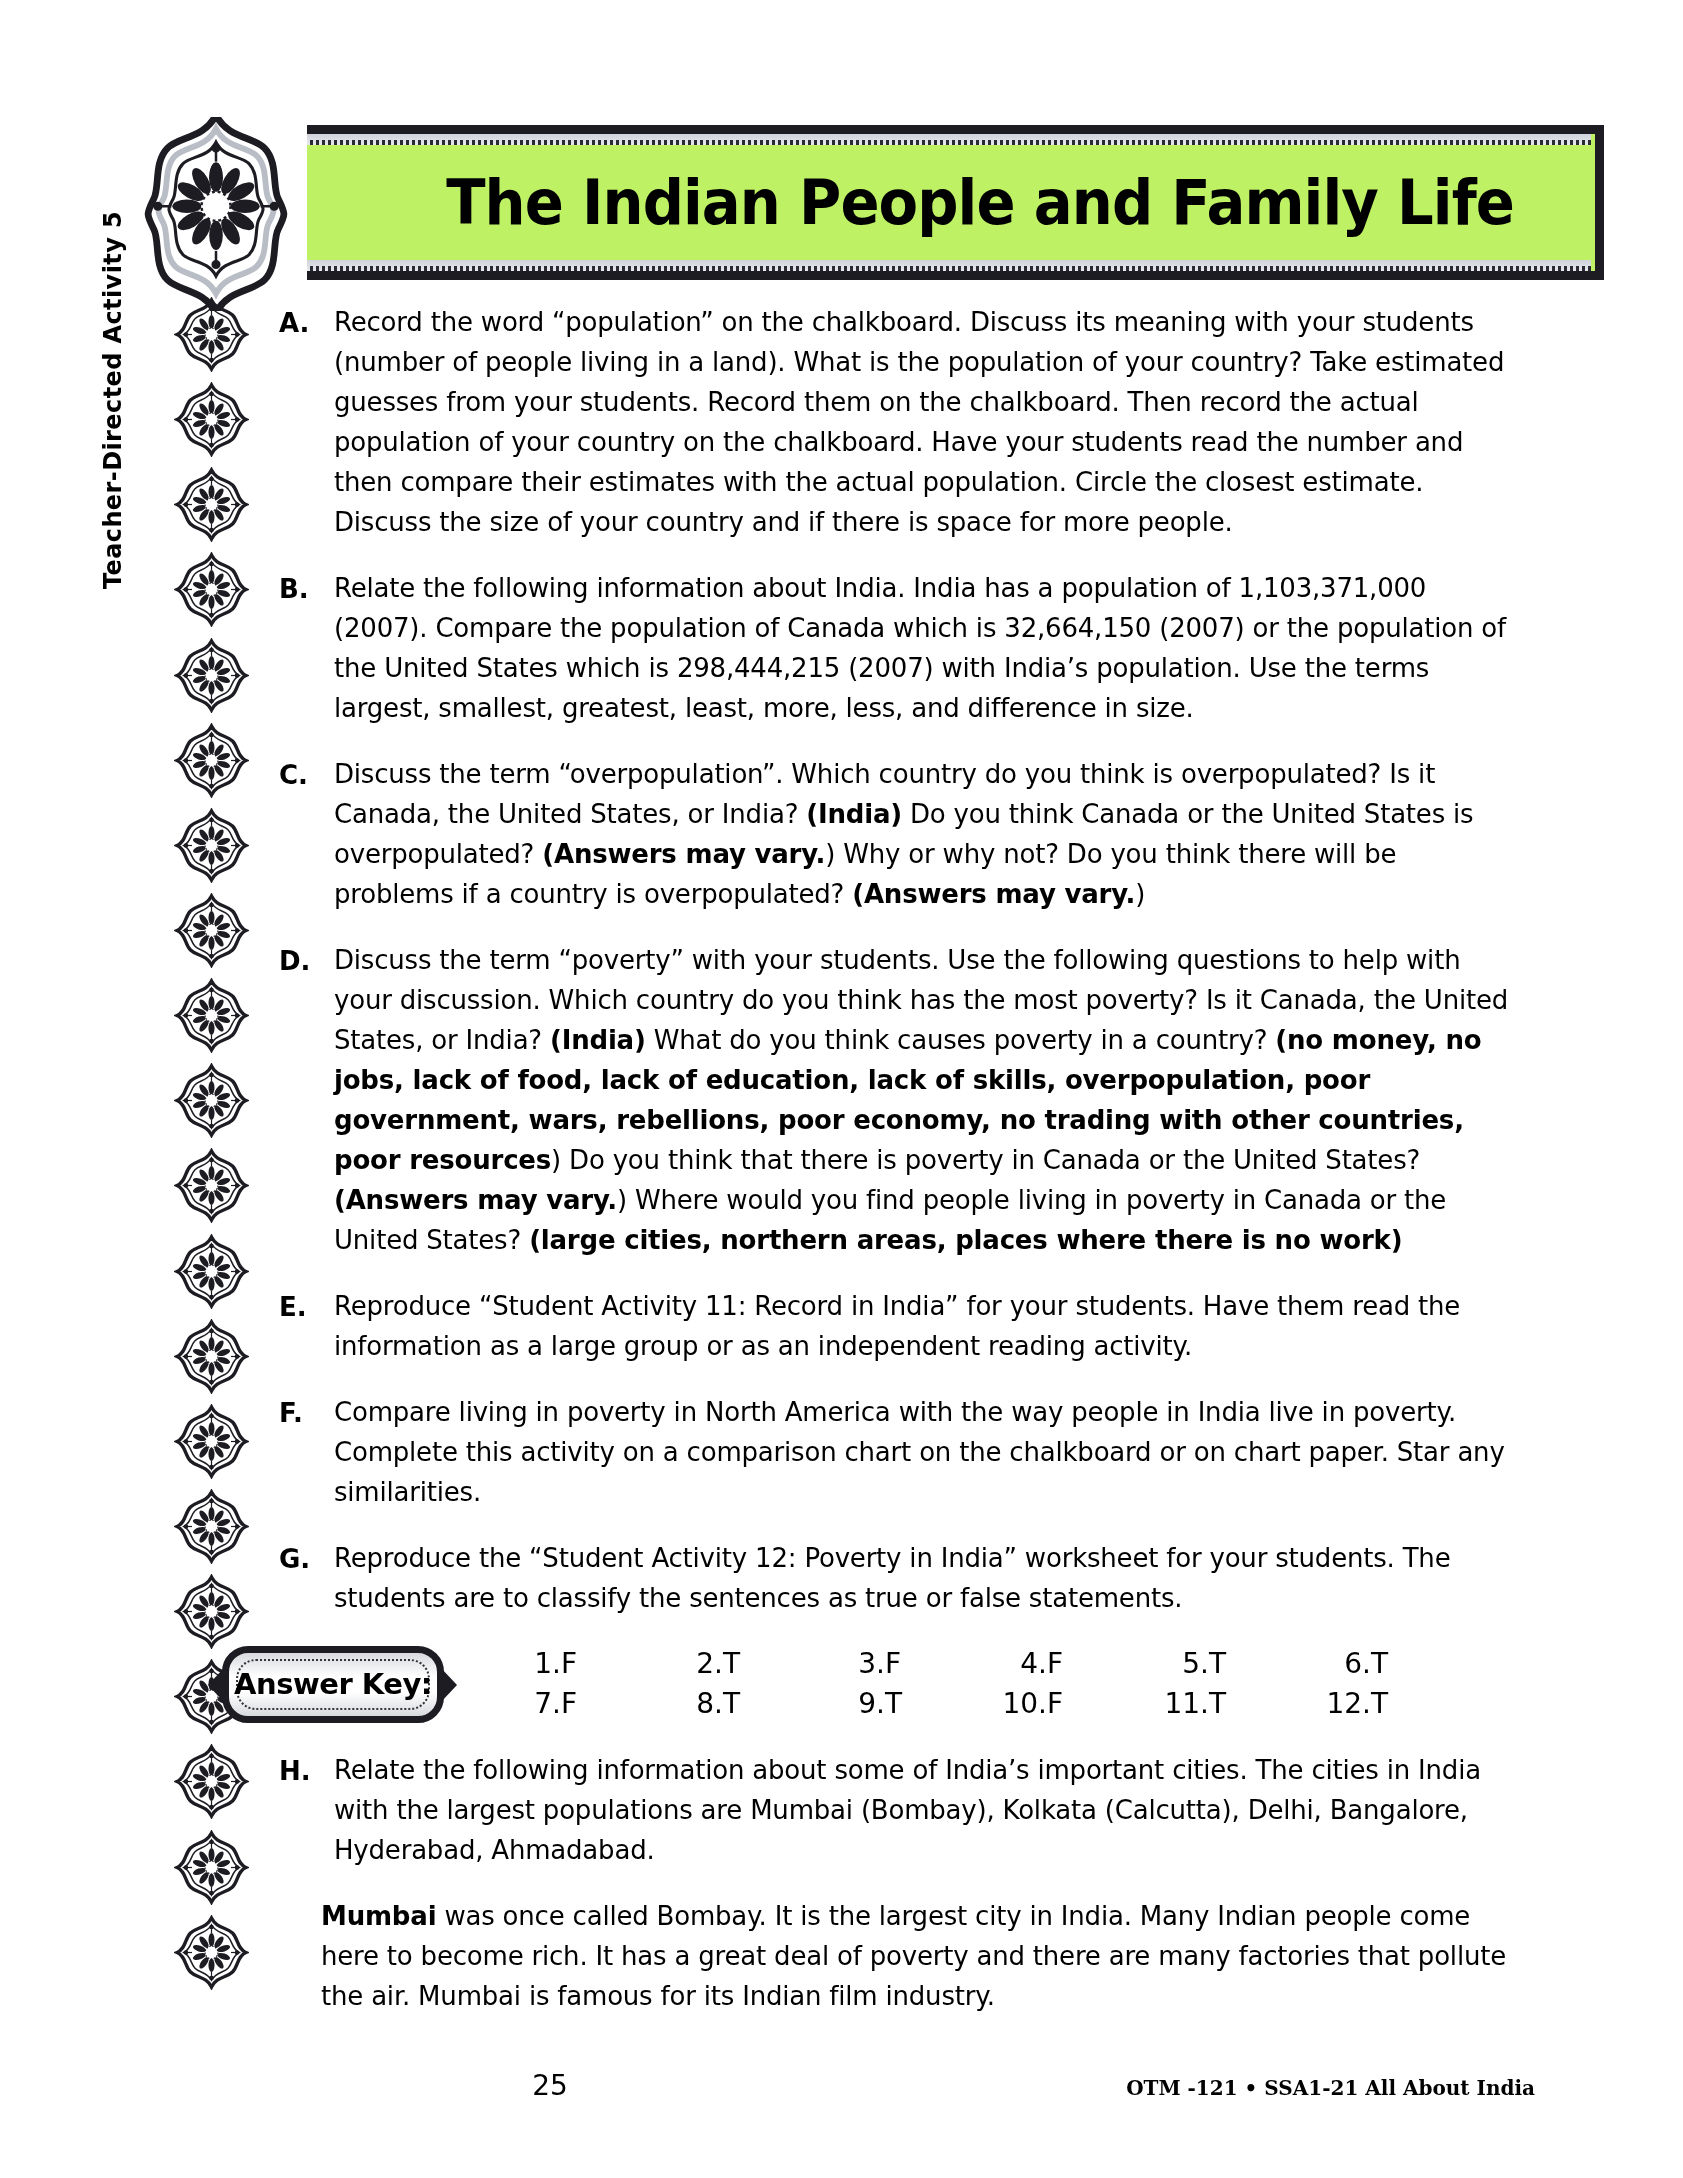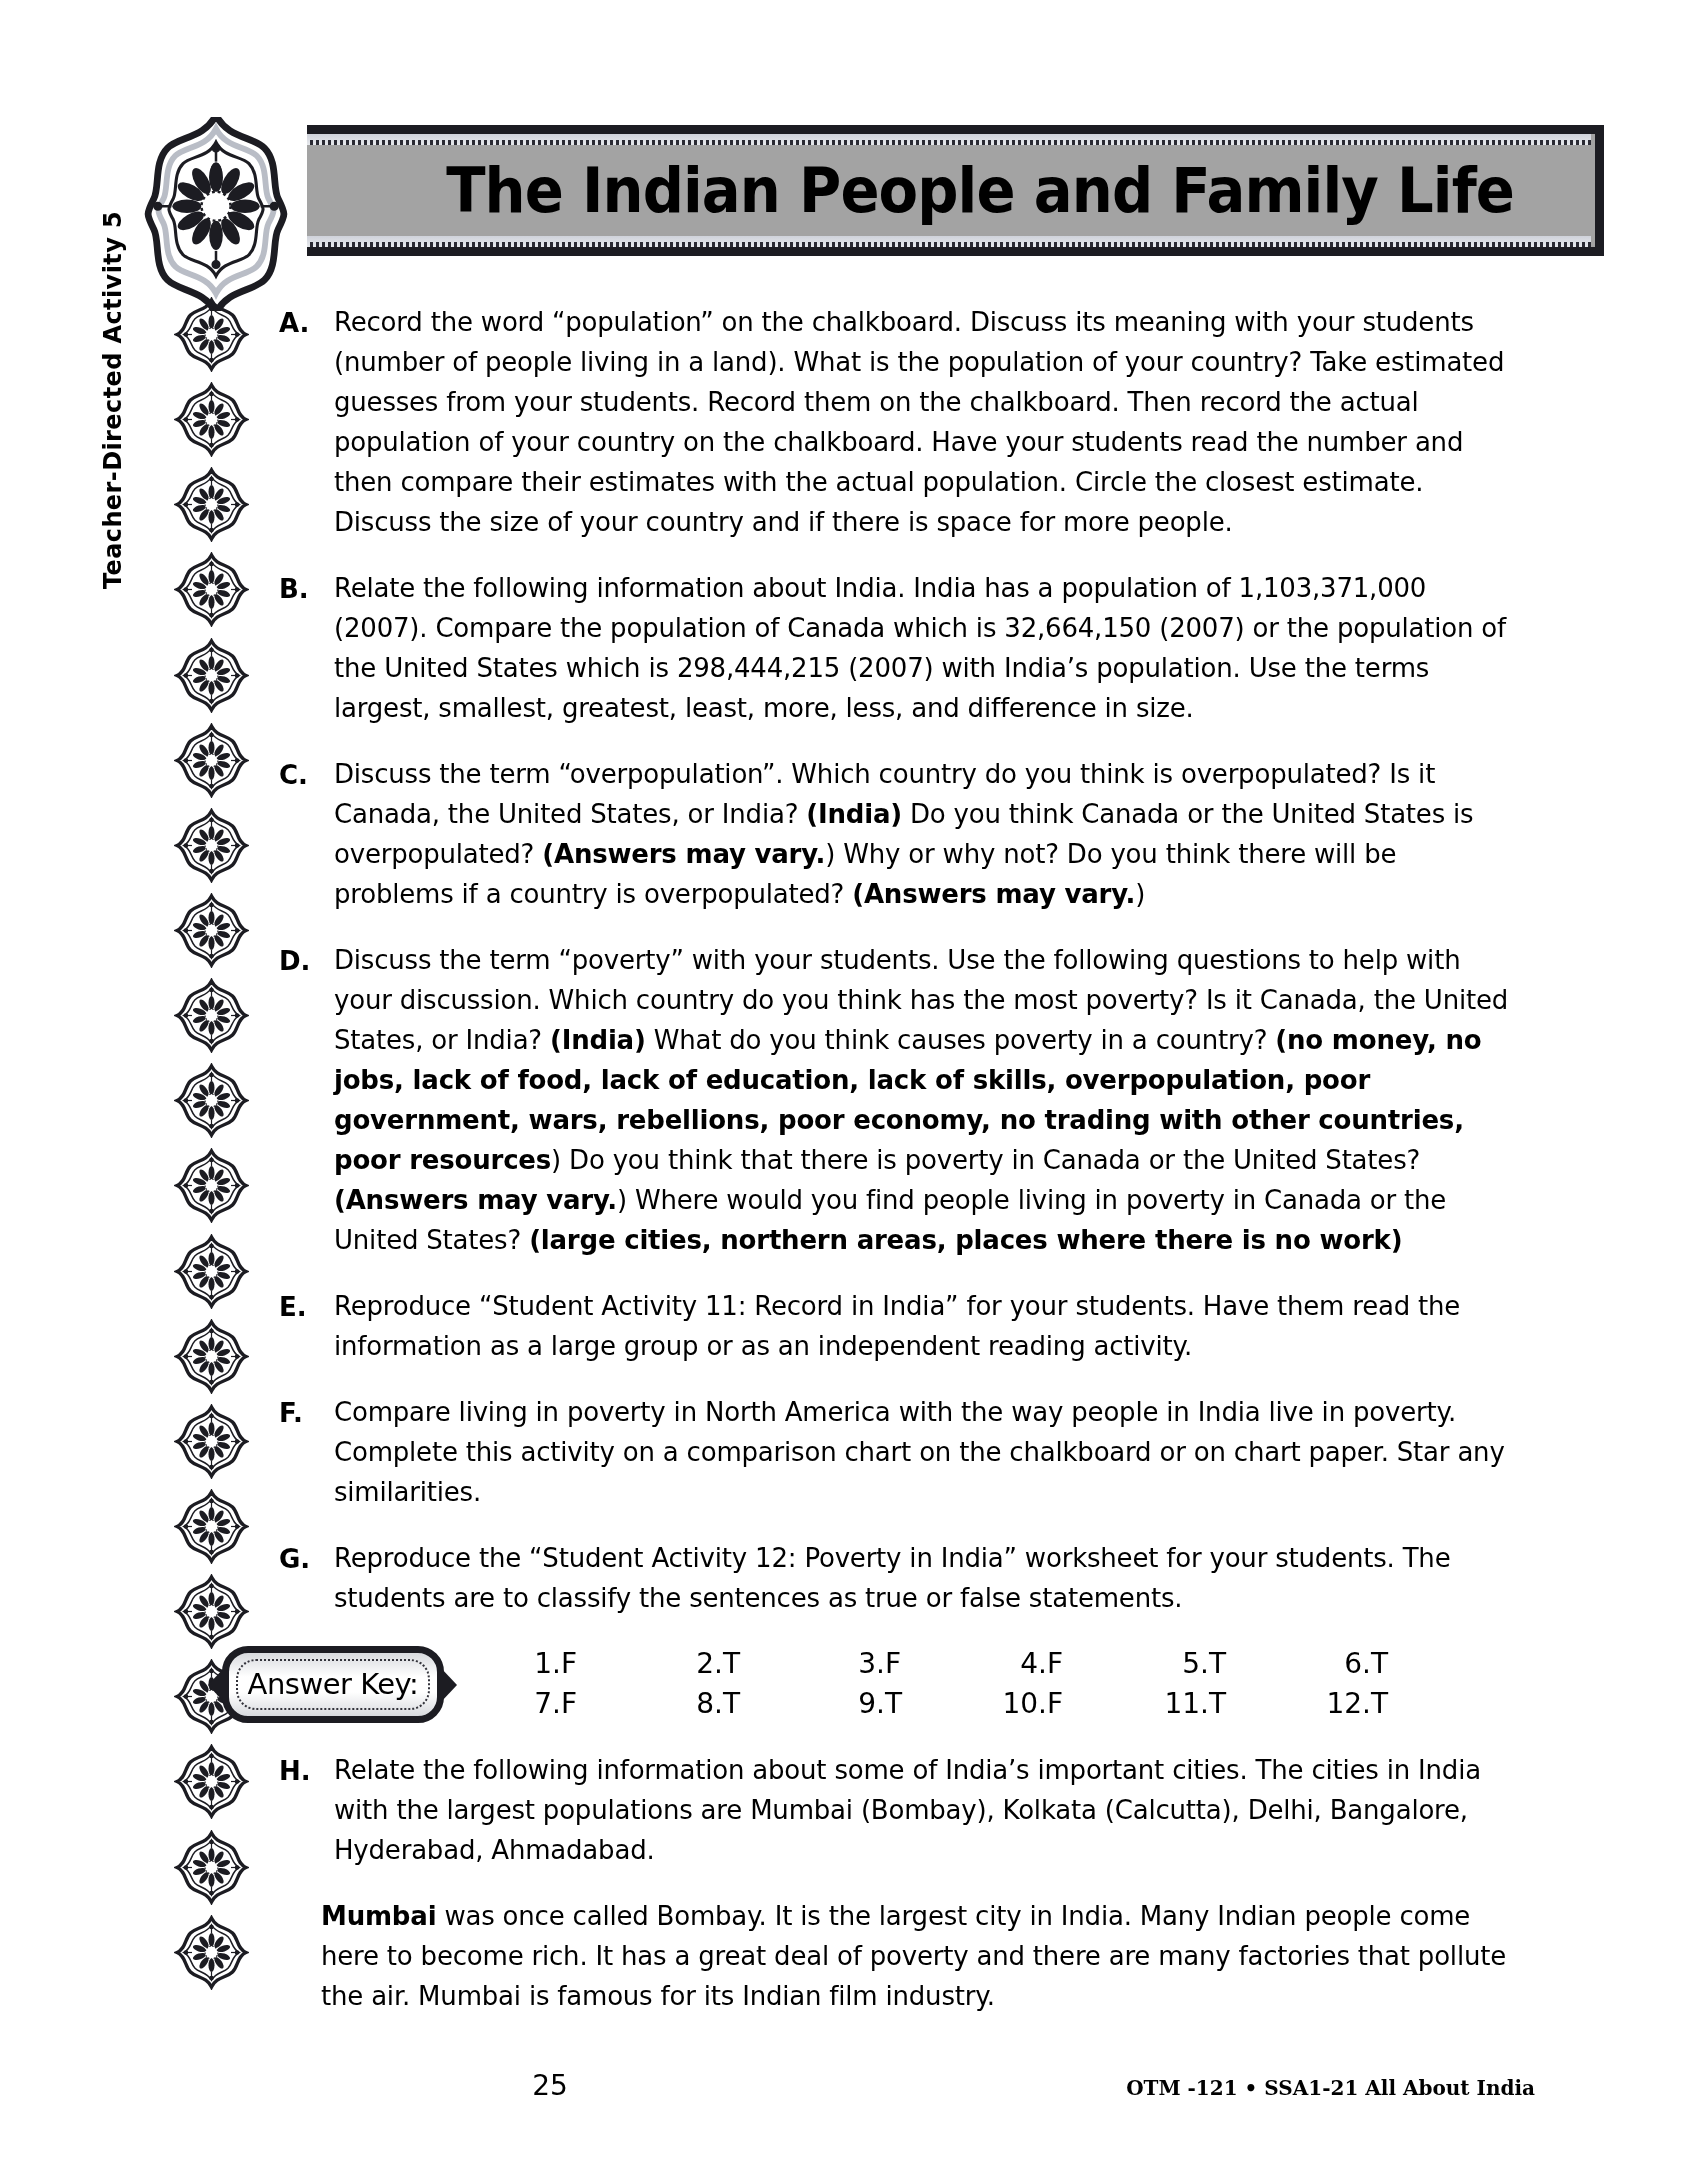--- a/index.html
+++ b/index.html
@@ -29,22 +29,22 @@
     left: 119px;
     top: 117px;
     width: 1406px;
     height: 139px;
   }
   .title-bar {
     position: absolute;
     left: 188px;
     top: 8px;
     width: 1297px;
-    height: 131px;
-    background: #a3a3a3;
+    height: 155px;
+    background: #bef264;
     border-top: 9px solid #1c1c22;
     border-bottom: 9px solid #1c1c22;
     border-right: 9px solid #1c1c22;
     border-left: 0;
   }
   .title-bar::before,
   .title-bar::after {
     content: "";
     position: absolute;
     left: 0; right: 4px;
@@ -180,21 +180,21 @@
   }
   .ak-box-inner {
     position: absolute;
     left: 7px; right: 7px; top: 6px; bottom: 6px;
     border: 2px dotted #33333b;
     border-radius: 20px;
     pointer-events: none;
   }
   .ak-label {
     font-size: 29px;
-    font-weight: 400;
+    font-weight: 700;
     font-family: "DejaVu Sans", sans-serif;
     letter-spacing: -0.5px;
     position: relative;
     z-index: 2;
   }
   .ak-ear {
     position: absolute;
     top: 22px;
     width: 0; height: 0;
     border-top: 17px solid transparent;

